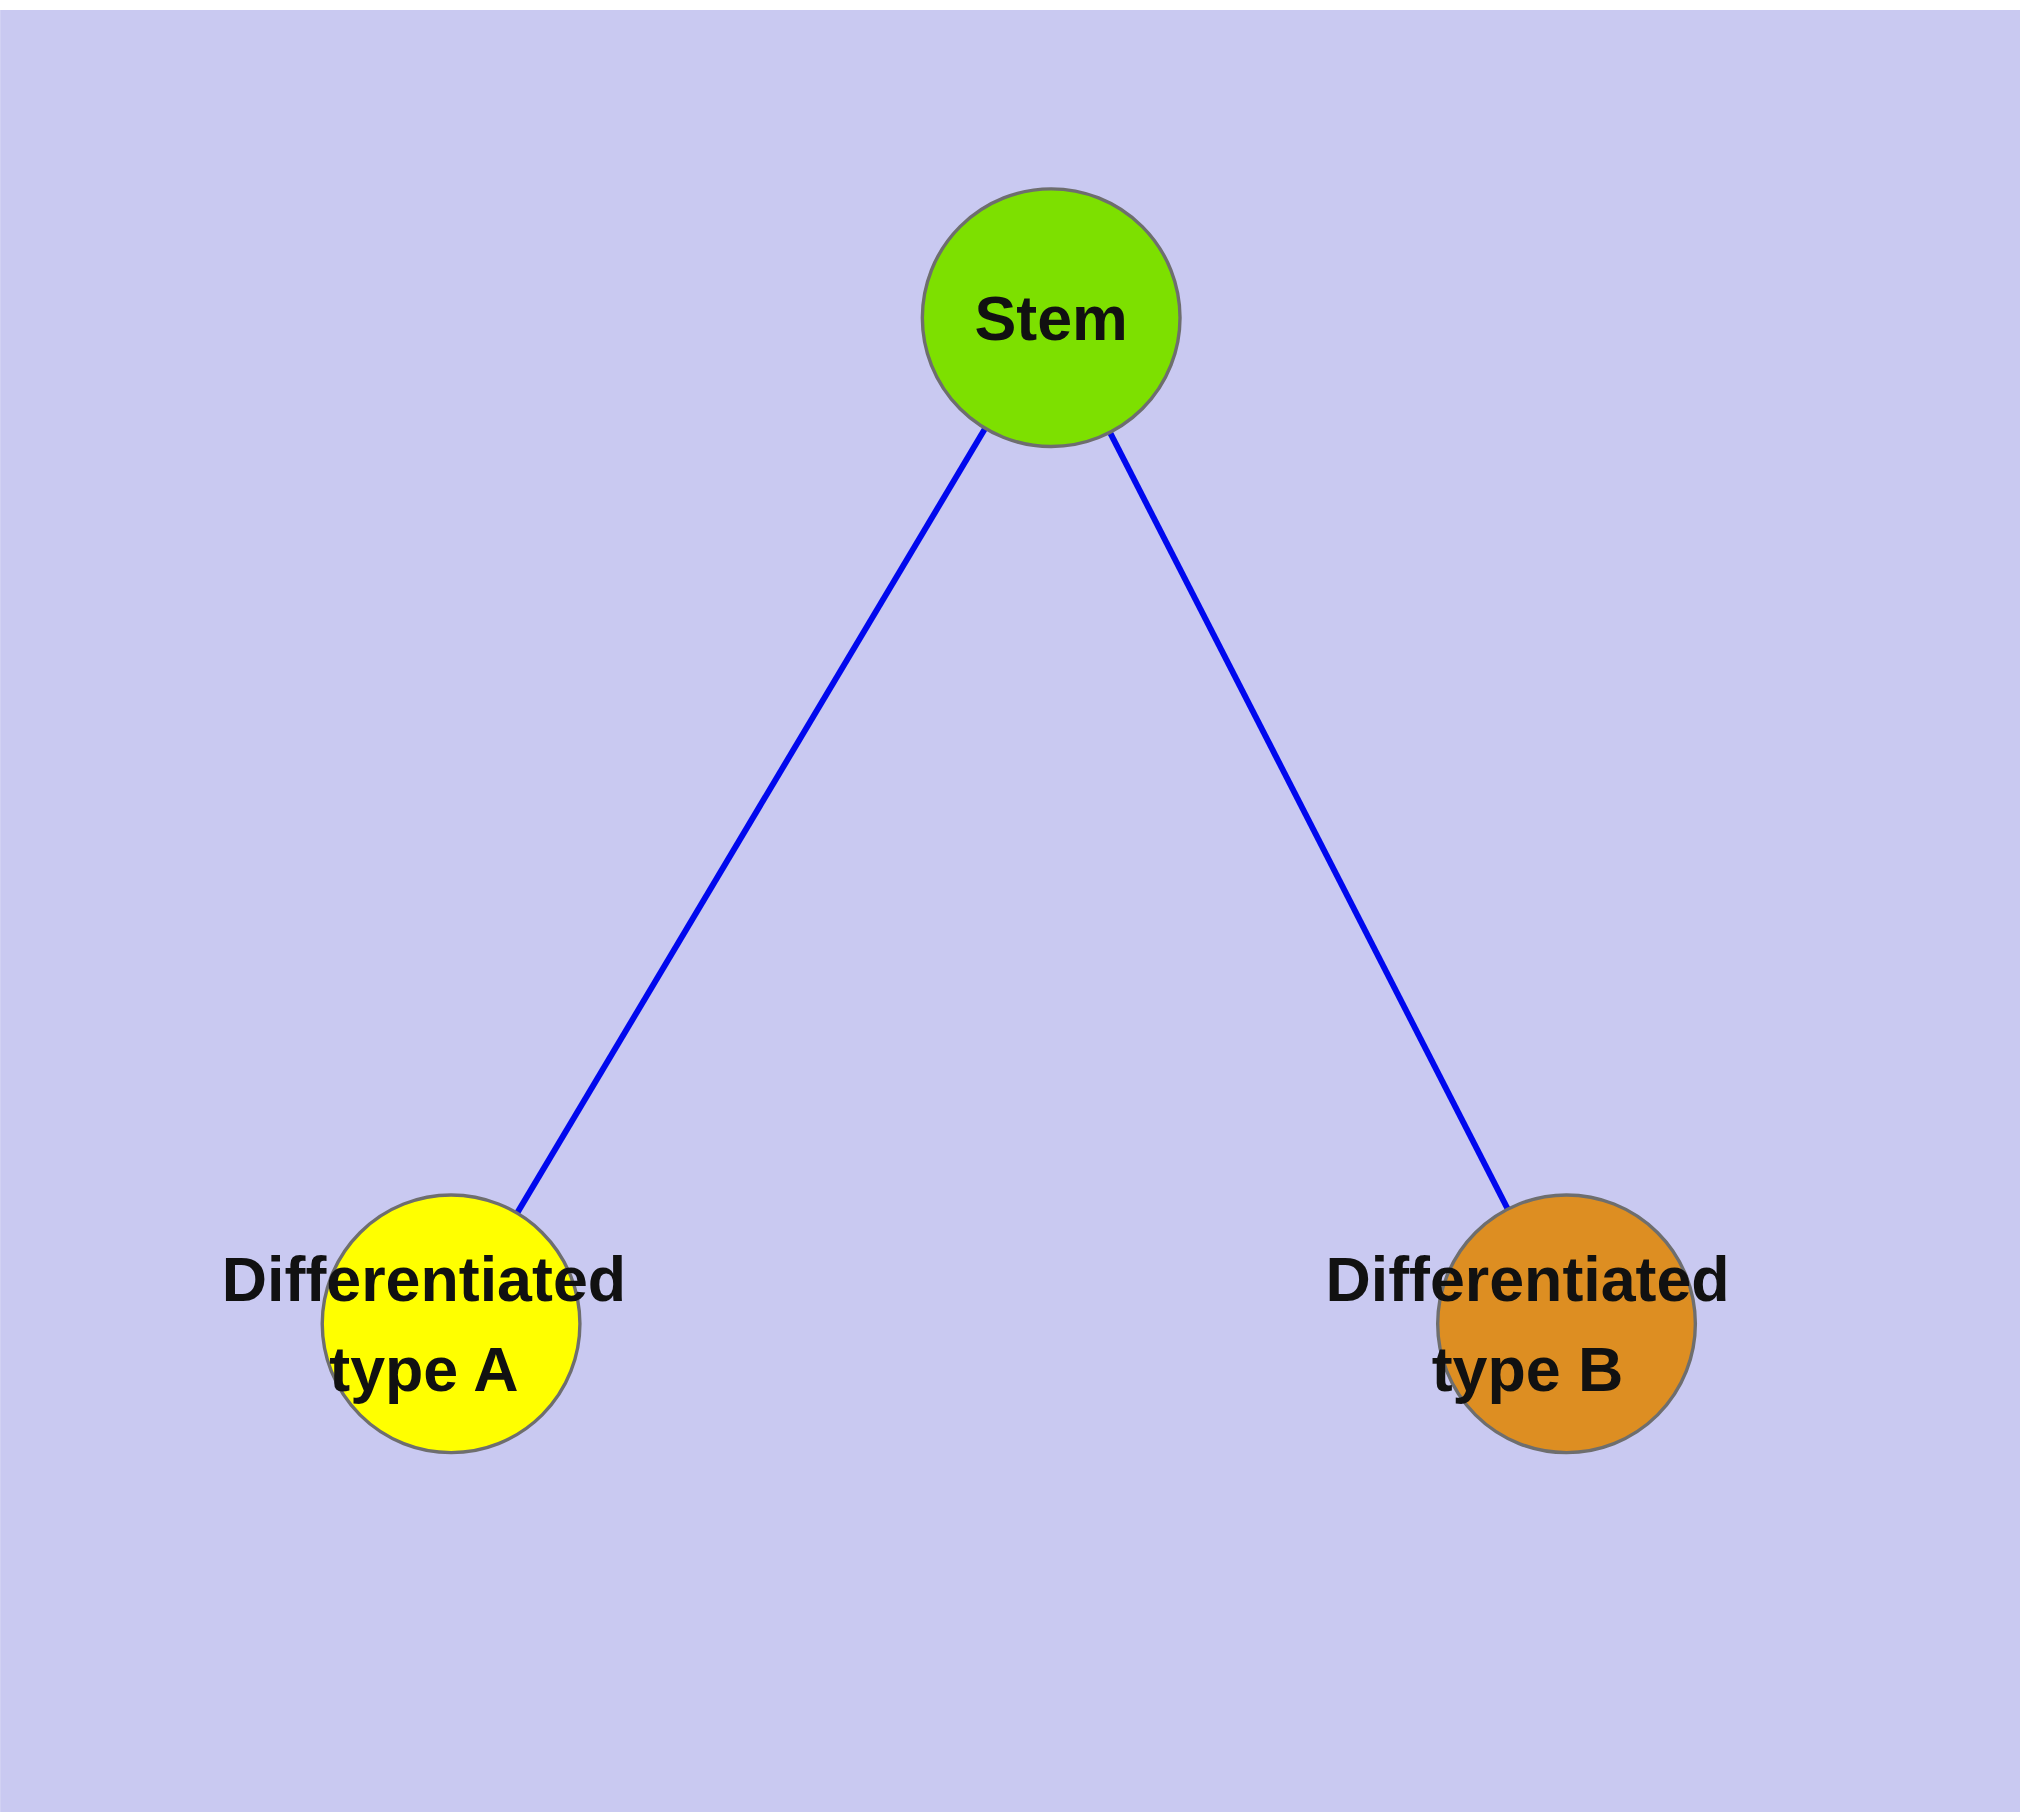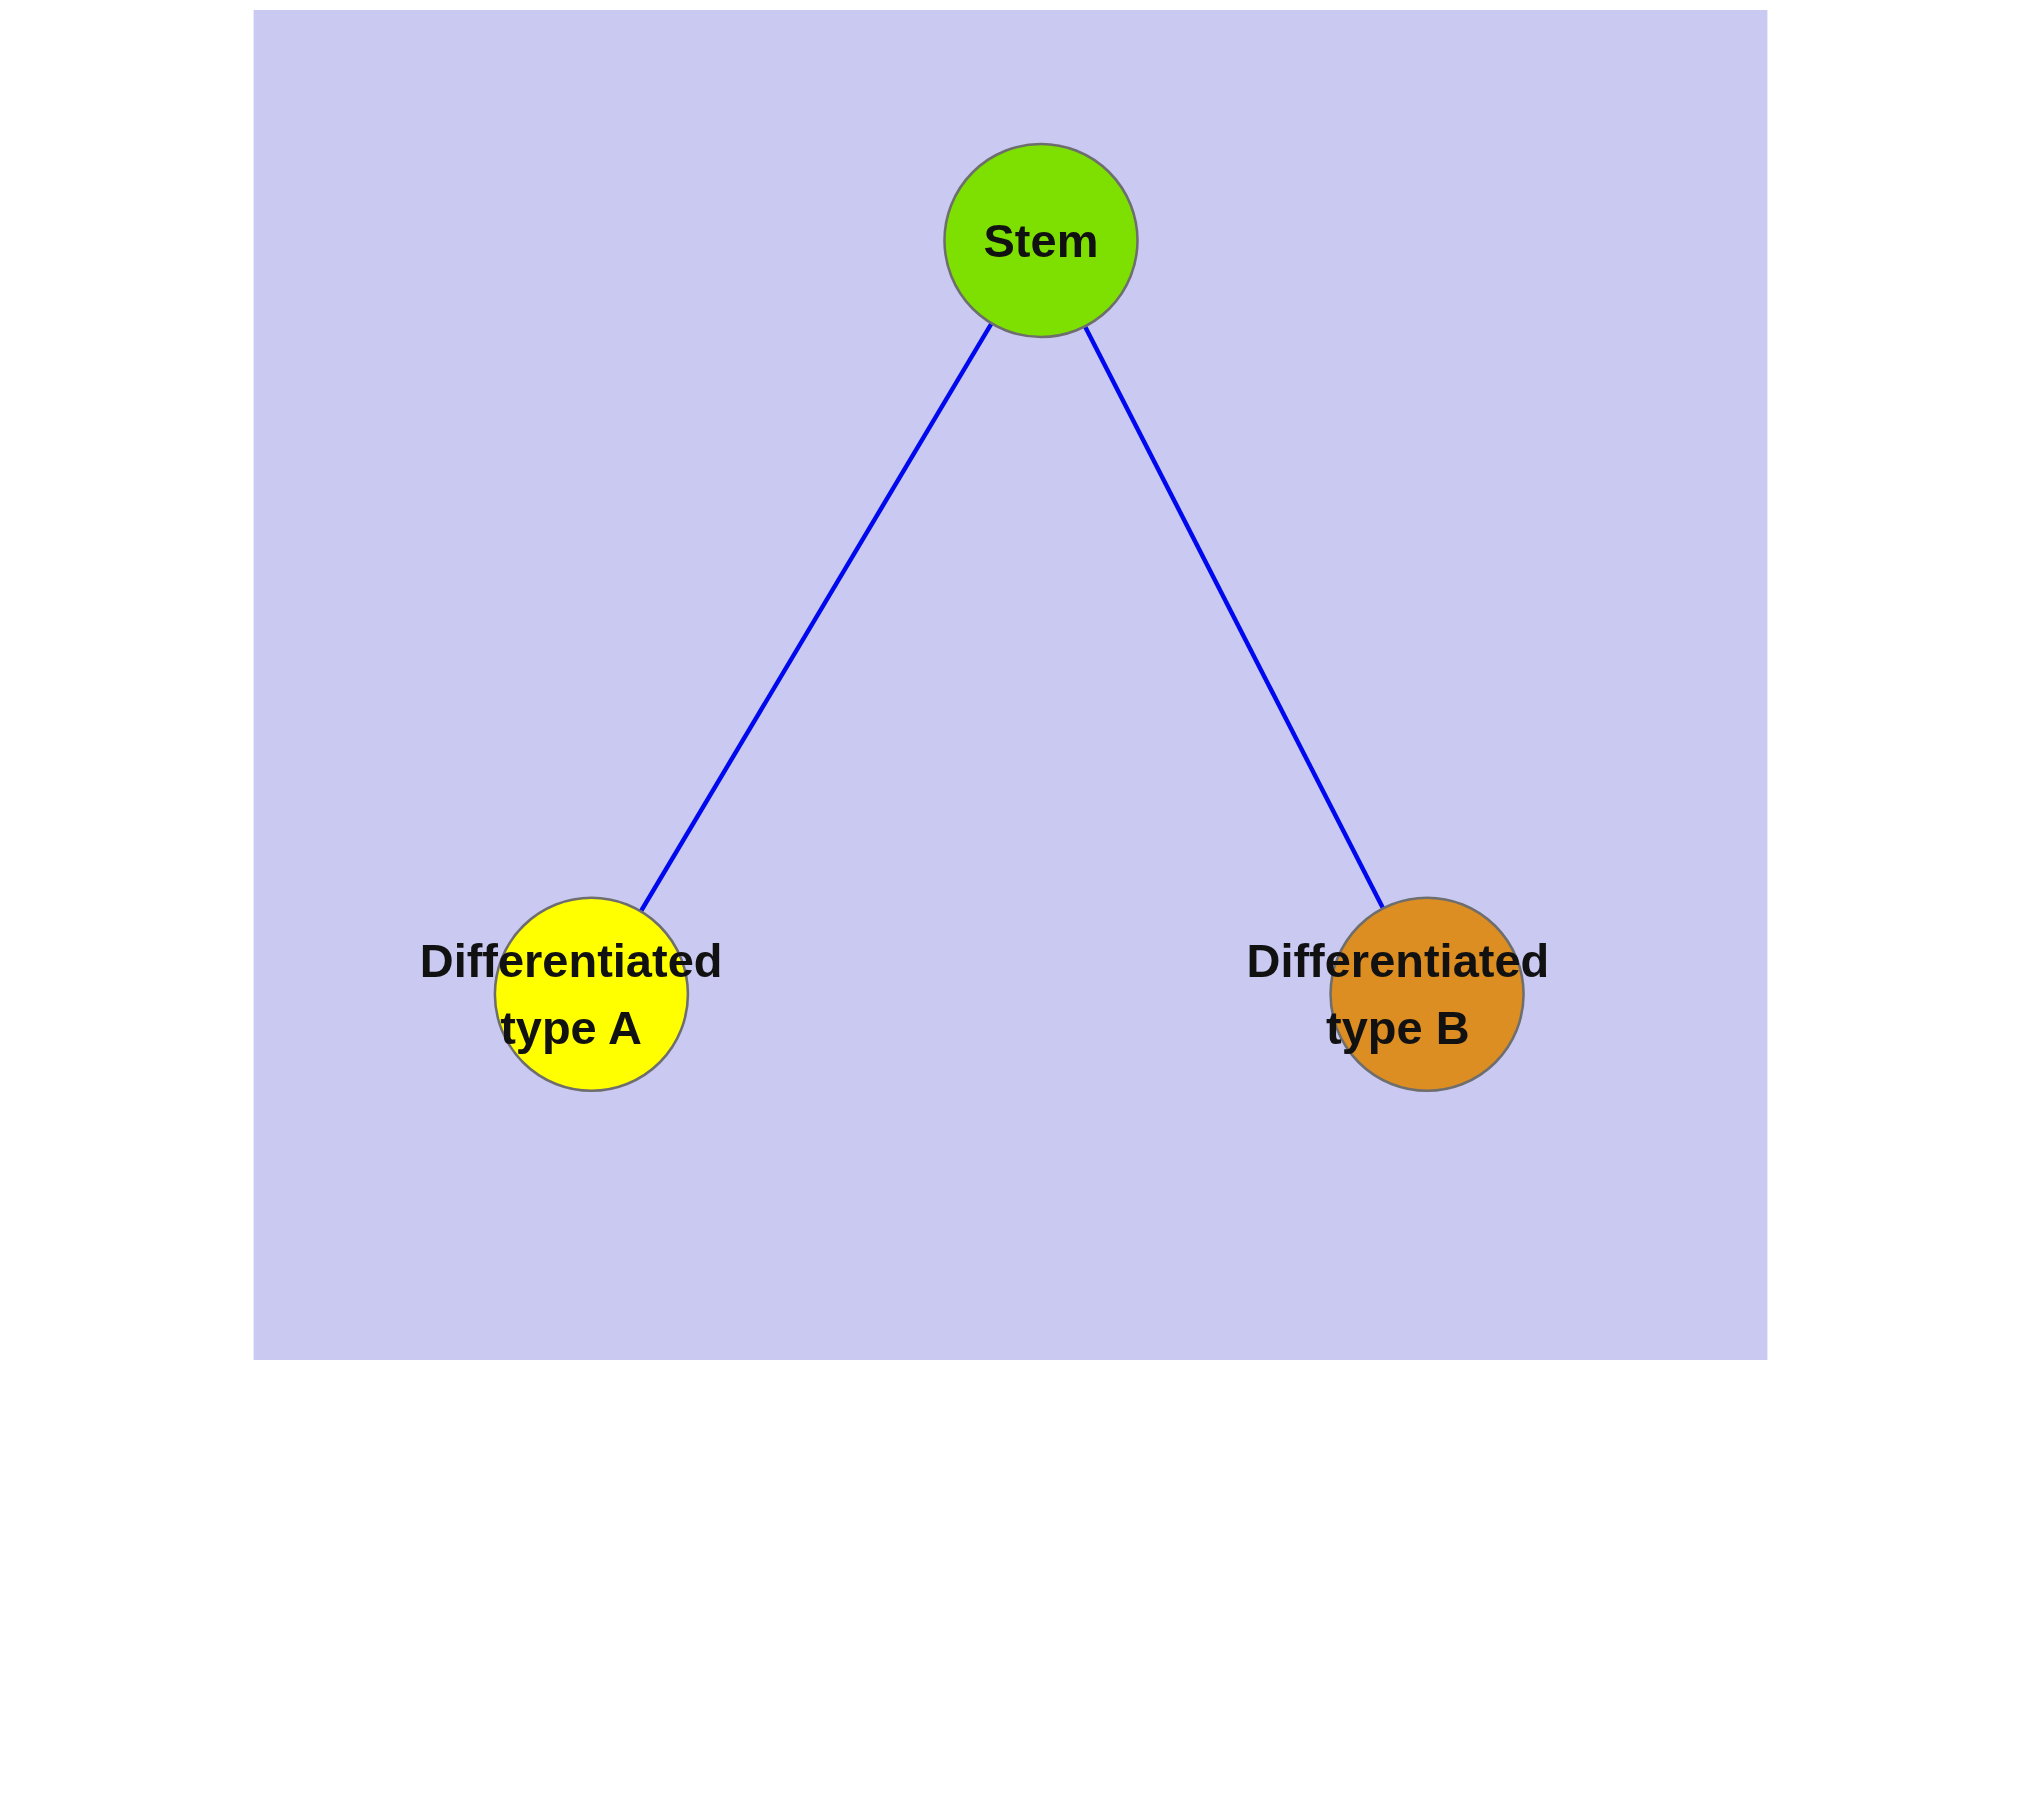--- a/index.html
+++ b/index.html
@@ -18,21 +18,21 @@
   .top-strip {
     position: absolute;
     top: 0; left: 0;
     width: 100%;
     height: 10.2px;
   }
   .canvas-wrap {
     position: absolute;
     top: 10.2px; left: 0;
     width: 2021px;
-    height: 1350px;
+    height: 1802px;
   }
   svg.diagram {
     display: block;
     width: 100%;
     height: 100%;
   }
   .node-label {
     font-family: "Liberation Sans", sans-serif;
     font-weight: bold;
     fill: #111111;

